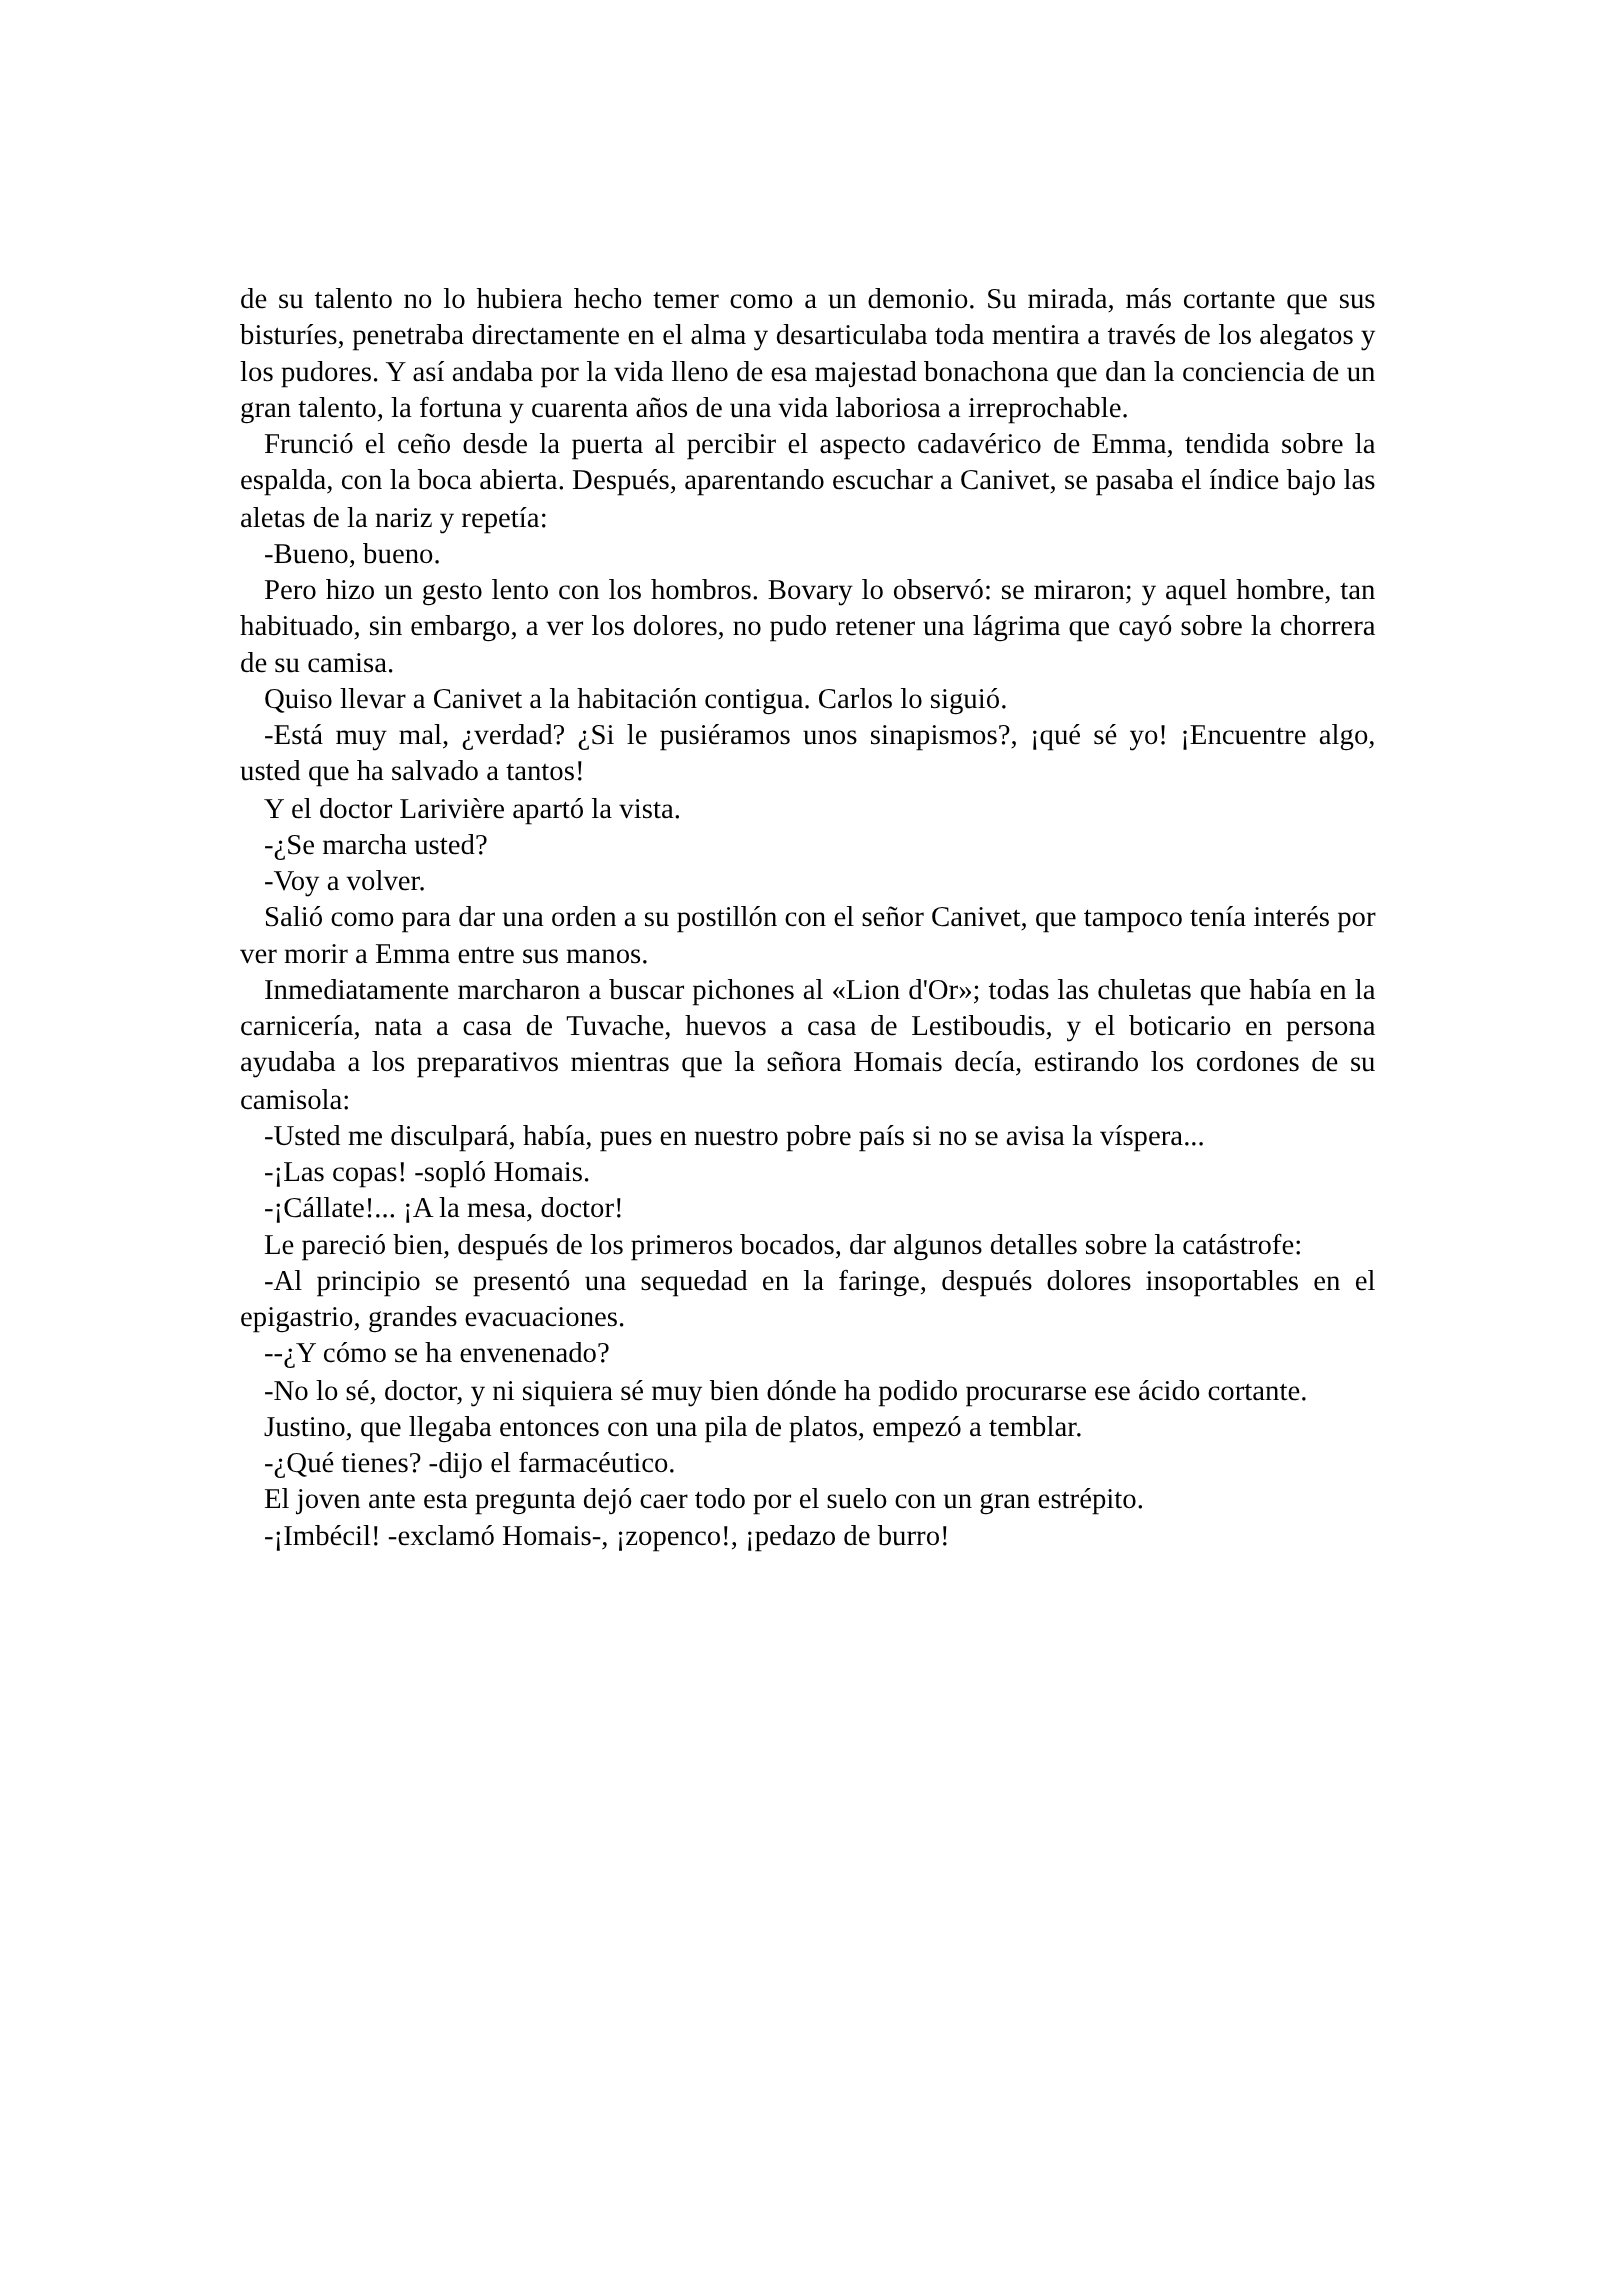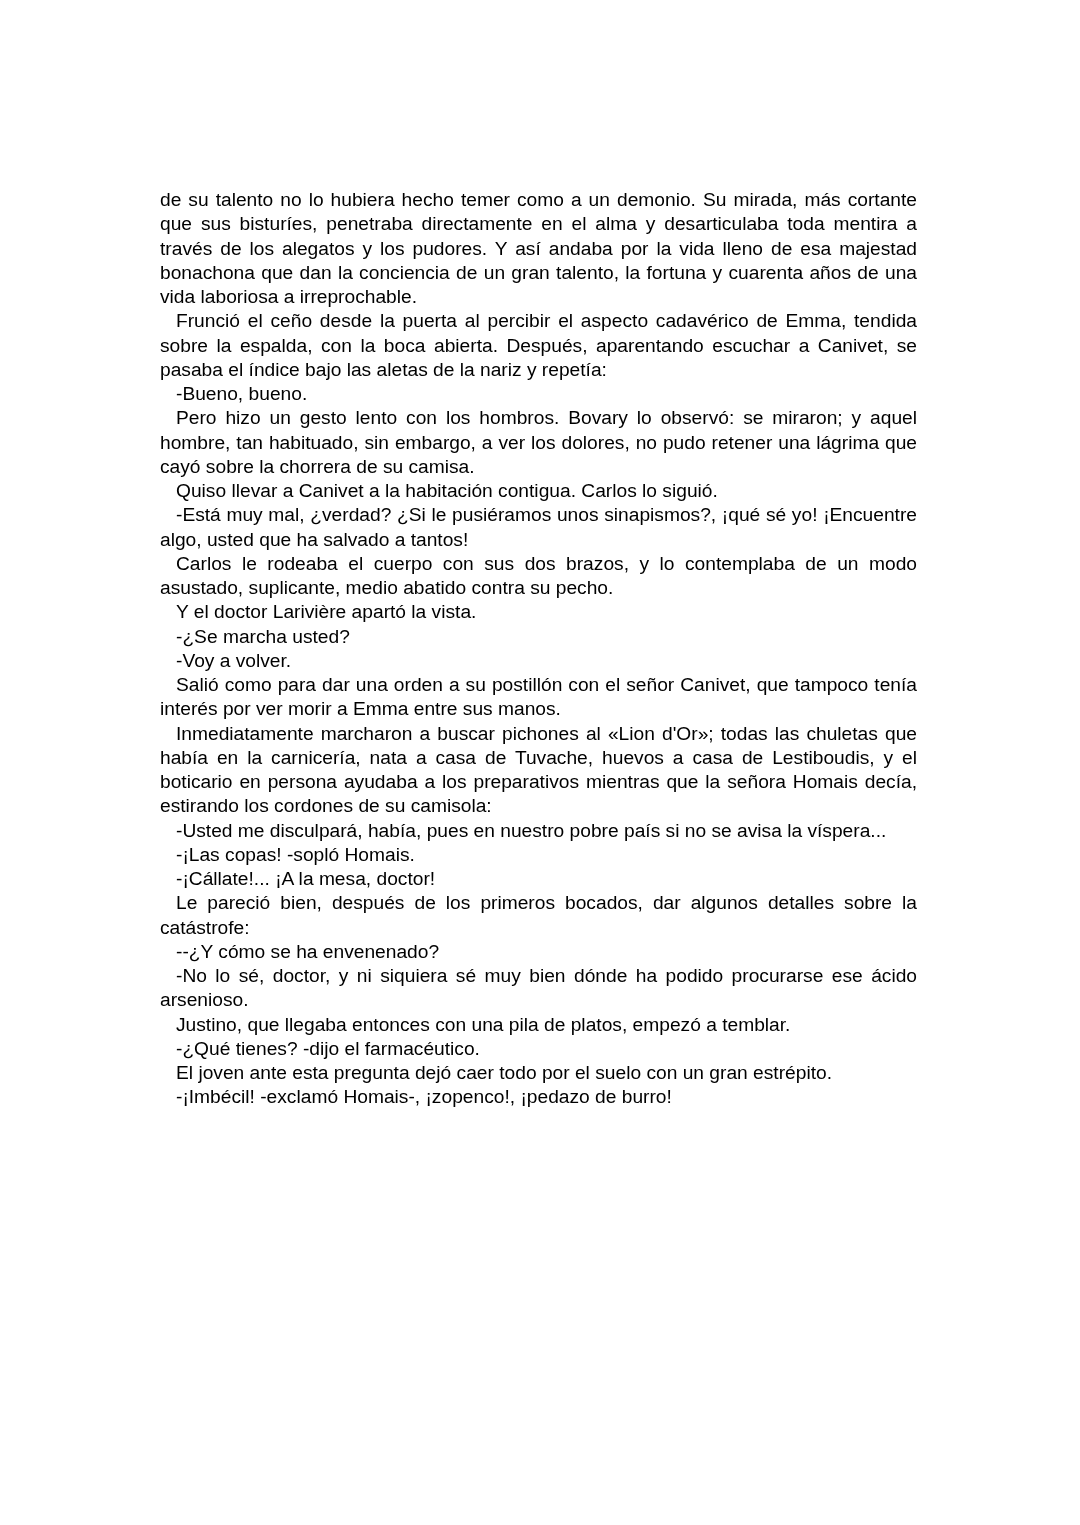--- a/index.html
+++ b/index.html
@@ -2,21 +2,21 @@
 <html><head>
 <meta charset="utf-8">
 <style>
   html, body { margin: 0; padding: 0; background: #ffffff; }
   body { width: 1080px; height: 1525px; position: relative; overflow: hidden; }
   .page {
     position: absolute;
     left: 160px;
     top: 188px;
     width: 757px;
-    font-family: Liberation Sans, sans-serif;
+    font-family: Liberation Serif, serif;
     font-size: 19.2px;
     line-height: 24.25px;
     color: #000000;
   }
   .para {
     margin: 0;
     text-align: justify;
     text-indent: 16px;
   }
   .para.noindent { text-indent: 0; }
@@ -24,29 +24,29 @@
 </head>
 <body>
 
 <div class="page">
   <p class="para noindent">de su talento no lo hubiera hecho temer como a un demonio. Su mirada, más cortante que sus bisturíes, penetraba directamente en el alma y desarticulaba toda mentira a través de los alegatos y los pudores. Y así andaba por la vida lleno de esa majestad bonachona que dan la conciencia de un gran talento, la fortuna y cuarenta años de una vida laboriosa a irreprochable.</p>
   <p class="para">Frunció el ceño desde la puerta al percibir el aspecto cadavérico de Emma, tendida sobre la espalda, con la boca abierta. Después, aparentando escuchar a Canivet, se pasaba el índice bajo las aletas de la nariz y repetía:</p>
   <p class="para">-Bueno, bueno.</p>
   <p class="para">Pero hizo un gesto lento con los hombros. Bovary lo observó: se miraron; y aquel hombre, tan habituado, sin embargo, a ver los dolores, no pudo retener una lágrima que cayó sobre la chorrera de su camisa.</p>
   <p class="para">Quiso llevar a Canivet a la habitación contigua. Carlos lo siguió.</p>
   <p class="para">-Está muy mal, ¿verdad? ¿Si le pusiéramos unos sinapismos?, ¡qué sé yo! ¡Encuentre algo, usted que ha salvado a tantos!</p>
-  <p class="para">Carlos le rodeaba el cuerpo con sus dos brazos, y lo contemplaba de un modo asustado, suplicante, medio abatido contra su pecho.</p>
   <p class="para">Y el doctor Larivière apartó la vista.</p>
   <p class="para">-¿Se marcha usted?</p>
   <p class="para">-Voy a volver.</p>
   <p class="para">Salió como para dar una orden a su postillón con el señor Canivet, que tampoco tenía interés por ver morir a Emma entre sus manos.</p>
   <p class="para">Inmediatamente marcharon a buscar pichones al «Lion d'Or»; todas las chuletas que había en la carnicería, nata a casa de Tuvache, huevos a casa de Lestiboudis, y el boticario en persona ayudaba a los preparativos mientras que la señora Homais decía, estirando los cordones de su camisola:</p>
   <p class="para">-Usted me disculpará, había, pues en nuestro pobre país si no se avisa la víspera...</p>
   <p class="para">-¡Las copas! -sopló Homais.</p>
   <p class="para">-¡Cállate!... ¡A la mesa, doctor!</p>
   <p class="para">Le pareció bien, después de los primeros bocados, dar algunos detalles sobre la catástrofe:</p>
+  <p class="para">-Al principio se presentó una sequedad en la faringe, después dolores insoportables en el epigastrio, grandes evacuaciones.</p>
   <p class="para">--¿Y cómo se ha envenenado?</p>
-  <p class="para">-No lo sé, doctor, y ni siquiera sé muy bien dónde ha podido procurarse ese ácido arsenioso.</p>
+  <p class="para">-No lo sé, doctor, y ni siquiera sé muy bien dónde ha podido procurarse ese ácido cortante.</p>
   <p class="para">Justino, que llegaba entonces con una pila de platos, empezó a temblar.</p>
   <p class="para">-¿Qué tienes? -dijo el farmacéutico.</p>
   <p class="para">El joven ante esta pregunta dejó caer todo por el suelo con un gran estrépito.</p>
   <p class="para">-¡Imbécil! -exclamó Homais-, ¡zopenco!, ¡pedazo de burro!</p>
 </div>
 
 </body></html>

